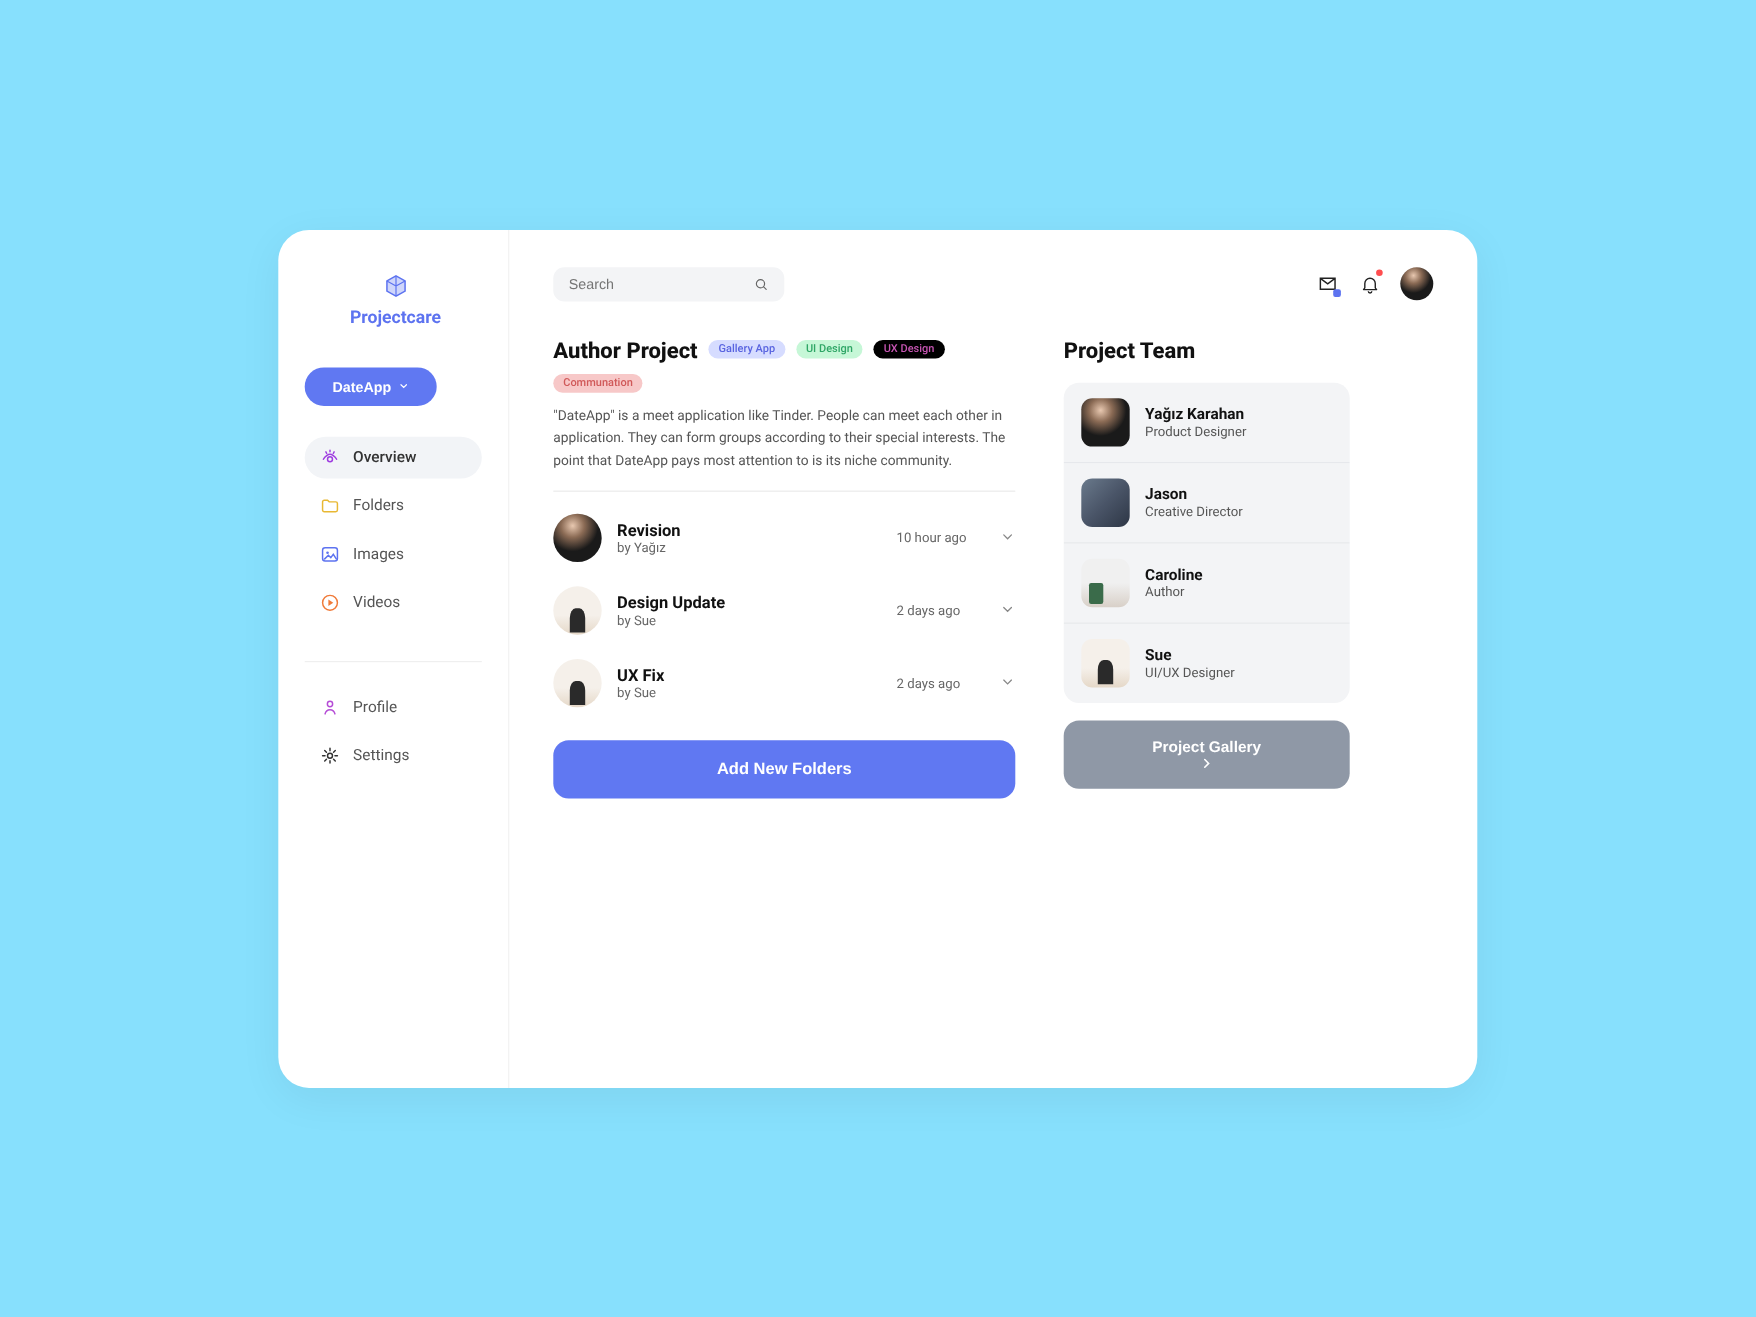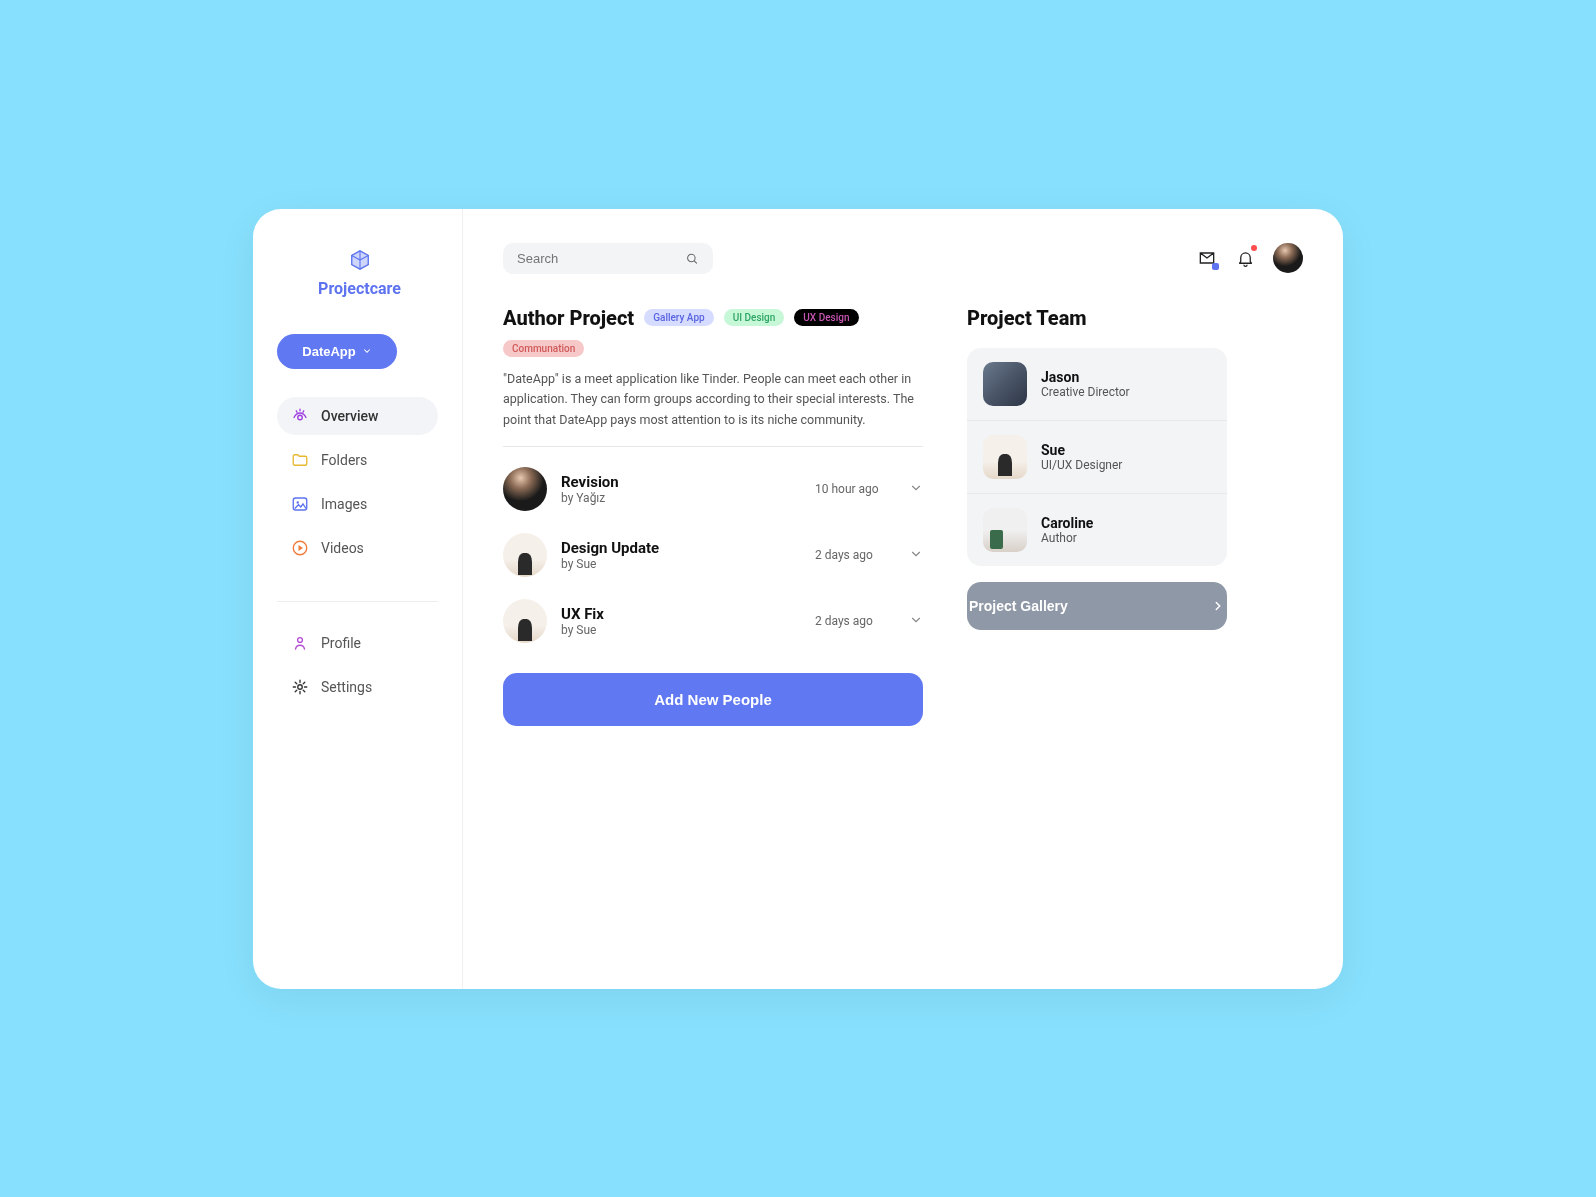--- a/index.html
+++ b/index.html
@@ -173,20 +173,21 @@
       border:none;
       border-radius:14px;
       padding:16px 2px;
       font-size:14px;
       font-weight:700;
       display:flex;
       align-items:center;
       justify-content:space-between;
       width:100%;
       cursor:pointer;
+      flex-direction:column;
     }
     
     .av-1 { background: radial-gradient(circle at 40% 25%, #e8c8b0 0%, #8b6b55 25%, #1a1a1a 55%); }
     .av-2 { background: linear-gradient(135deg, #6a7a8c 0%, #4a5568 50%, #2d3645 100%); }
     .av-3 { background: linear-gradient(to bottom, #f5f0ea 60%, #e5d8c8 100%); position:relative; }
     .av-3::after { content:''; position:absolute; left:35%; top:45%; width:30%; height:50%; background:#2a2a2a; border-radius:40% 40% 0 0; }
     .av-5 { background: linear-gradient(to bottom, #f0f0f0 50%, #d8d0c8 100%); position:relative; }
     .av-5::after { content:''; position:absolute; left:15%; top:50%; width:30%; height:45%; background:#3a6b4a; border-radius:2px; }
   </style>
 </head>
@@ -349,46 +350,53 @@
             <div class="update-time">2 days ago</div>
             <div class="expand-btn">
               <svg width="14" height="14" viewBox="0 0 24 24">
                   <path d="M6 9l6 6 6-6" stroke="#888" stroke-width="2" fill="none" stroke-linecap="round"></path>
                 </svg>
             </div>
           </div>
         </div>
 
         <button class="add-btn">
-          <span>Add New People</span>
+          <span>Add New Folders</span>
         </button>
       </div>
 
       <div class="col-right">
         <div class="team-title">Project Team</div>
         <div class="team-card">
+          <div class="team-row">
+            <div class="team-avatar av-1"></div>
+            <div>
+              <div class="team-name">Yağız Karahan</div>
+              <div class="team-role">Product Designer</div>
+            </div>
+          </div>
           <div class="team-row">
             <div class="team-avatar av-2"></div>
             <div>
               <div class="team-name">Jason</div>
               <div class="team-role">Creative Director</div>
             </div>
           </div>
           <div class="team-row">
+            <div class="team-avatar av-5"></div>
+            <div>
+              <div class="team-name">Caroline</div>
+              <div class="team-role">Author</div>
+            </div>
+          </div>
+          <div class="team-row">
             <div class="team-avatar av-3"></div>
             <div>
               <div class="team-name">Sue</div>
               <div class="team-role">UI/UX Designer</div>
-            </div>
-          </div>
-          <div class="team-row">
-            <div class="team-avatar av-5"></div>
-            <div>
-              <div class="team-name">Caroline</div>
-              <div class="team-role">Author</div>
             </div>
           </div>
         </div>
         <button class="gallery-btn">
           <span>Project Gallery</span>
           <svg width="14" height="14" viewBox="0 0 24 24">
               <path d="M9 6l6 6-6 6" stroke="#fff" stroke-width="2.5" fill="none" stroke-linecap="round"></path>
             </svg>
         </button>
       </div>

